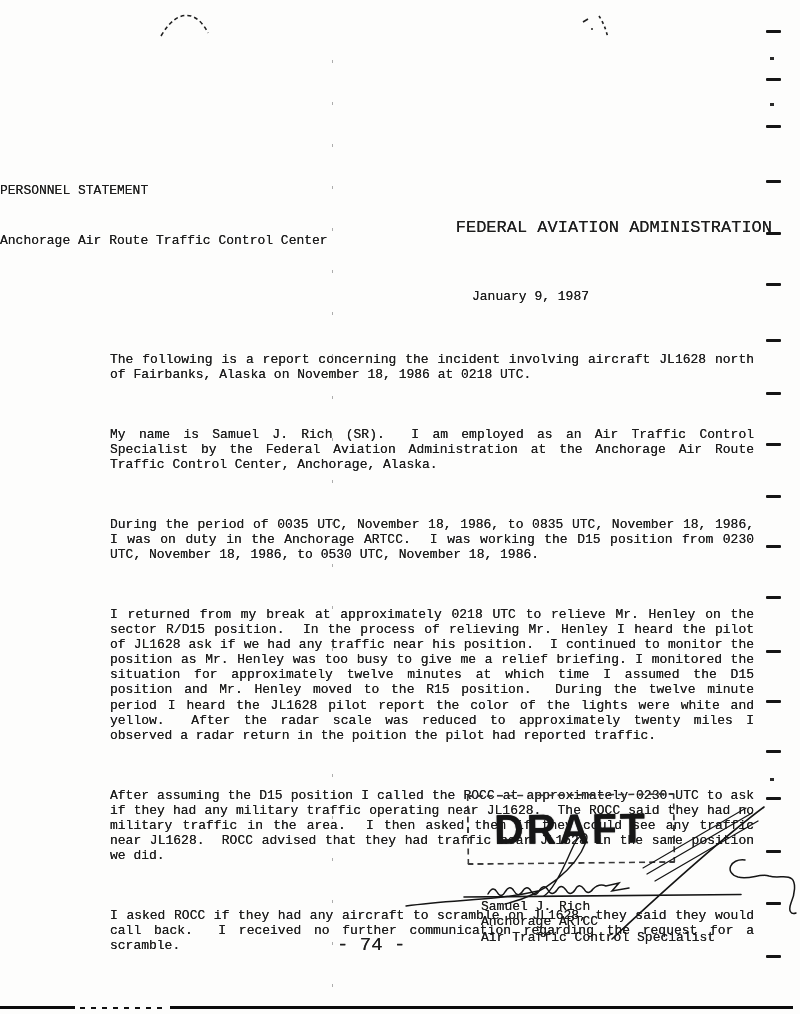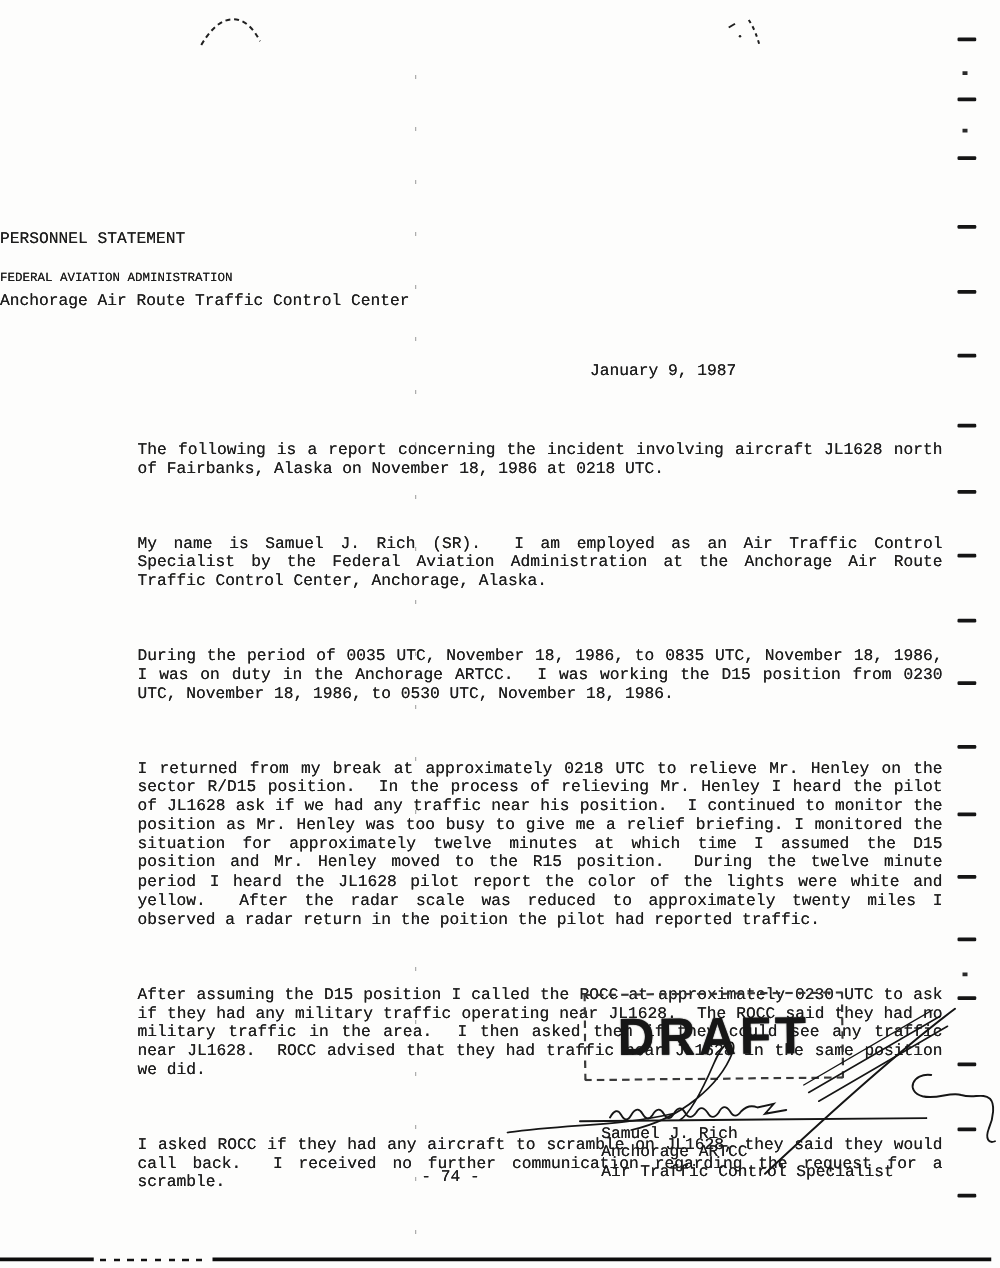--- a/index.html
+++ b/index.html
@@ -4,21 +4,21 @@
 <style>
   html,body{margin:0;padding:0;}
   body{
     width:800px;height:1014px;position:relative;overflow:hidden;
     background:#fdfdfc;
     font-family:"Liberation Mono","DejaVu Sans Mono",monospace;
     color:#1d1d1d;
   }
   .typew{ text-shadow:0 0 .45px rgba(10,10,10,.85); }
   .lh-title{position:absolute;left:0;top:183px;width:772px;text-align:left;font-size:13px;}
-  .lh-agency{position:absolute;left:0;top:218px;width:772px;text-align:left;font-size:10px;}
+  .lh-agency{position:absolute;left:0;top:218px;width:772px;text-align:right;font-size:17px;}
   .lh-facility{position:absolute;left:0;top:233px;width:772px;text-align:left;font-size:13px;}
   .doc-date{position:absolute;left:472px;top:277px;font-size:13px;margin-top:12px;}
   
   .body-text{
     position:absolute;left:110px;top:322px;width:644px;
     font-size:13px;line-height:15.1px;
     text-align:justify;text-align-last:left;
     white-space:pre-wrap;
   }
   .body-text p{margin:0 0 14.5px 0;}
@@ -32,21 +32,21 @@
   .draft-stamp span{
     font-family:"Liberation Sans","DejaVu Sans",sans-serif;
     font-weight:bold;font-size:41px;letter-spacing:3px;color:#161616;
     transform:scaleY(1.02);
     text-shadow:0 0 1px #222;
   }
   
   .sig-svg{position:absolute;left:400px;top:778px;width:400px;height:186px;}
   .sig-block{position:absolute;left:481px;top:899px;font-size:13px;line-height:15.4px;}
   .sig-block div{white-space:pre;}
-  .page-number{position:absolute;left:337px;top:934px;font-size:13px;}
+  .page-number{position:absolute;left:337px;top:934px;font-size:19px;}
   
   .fold-line{
     position:absolute;left:332px;top:60px;width:1px;height:930px;
     background:repeating-linear-gradient(to bottom,#6b6b6b 0 3px,transparent 3px 42px);
     opacity:.55;
   }
   .mark-dash{position:absolute;left:766px;width:15px;height:3px;background:#151515;border-radius:1px;}
   .mark-dot{position:absolute;left:770px;width:4px;height:3px;background:#2a2a2a;}
   .bl{position:absolute;background:#0c0c0c;height:3px;top:1006px;}
   .bl-dotted{

